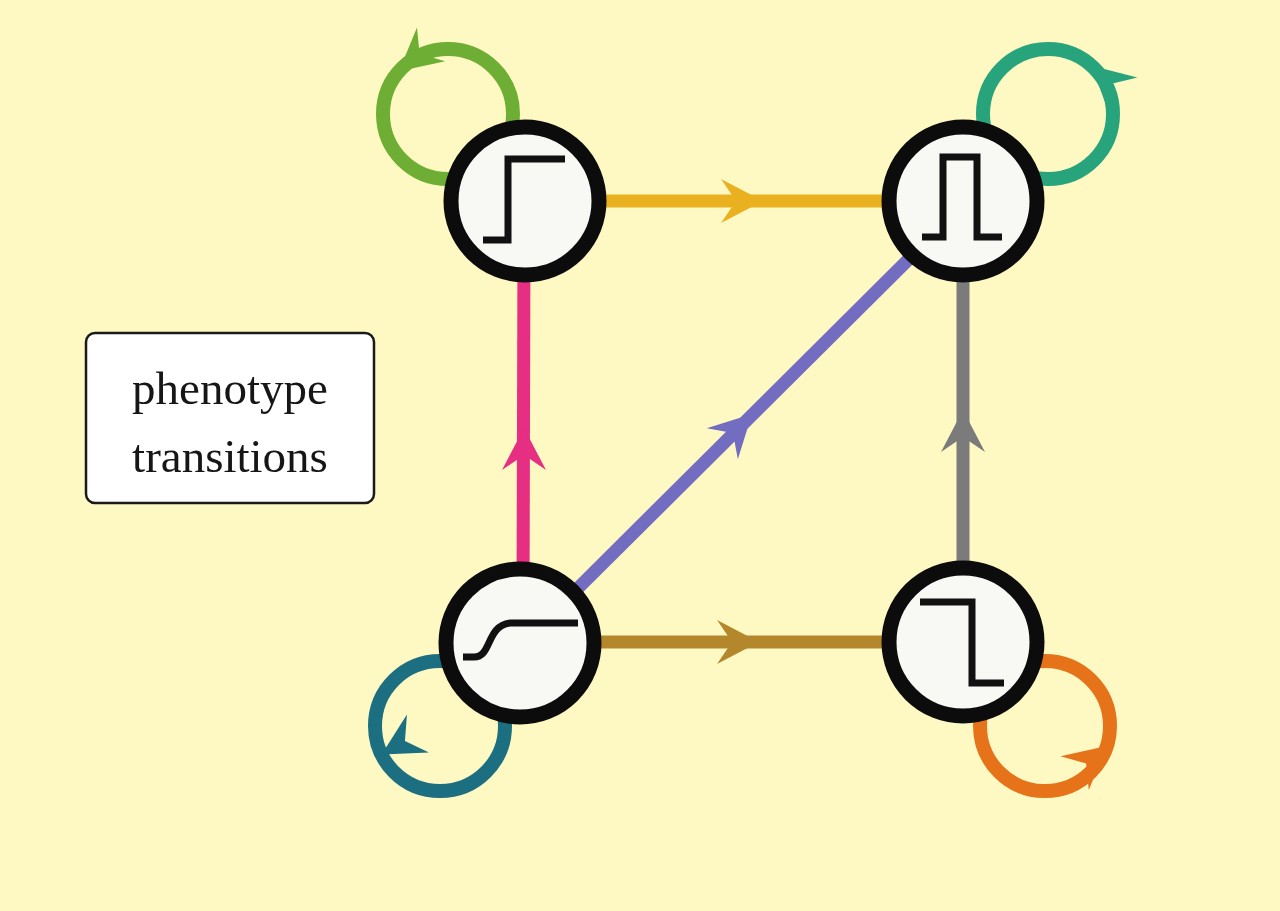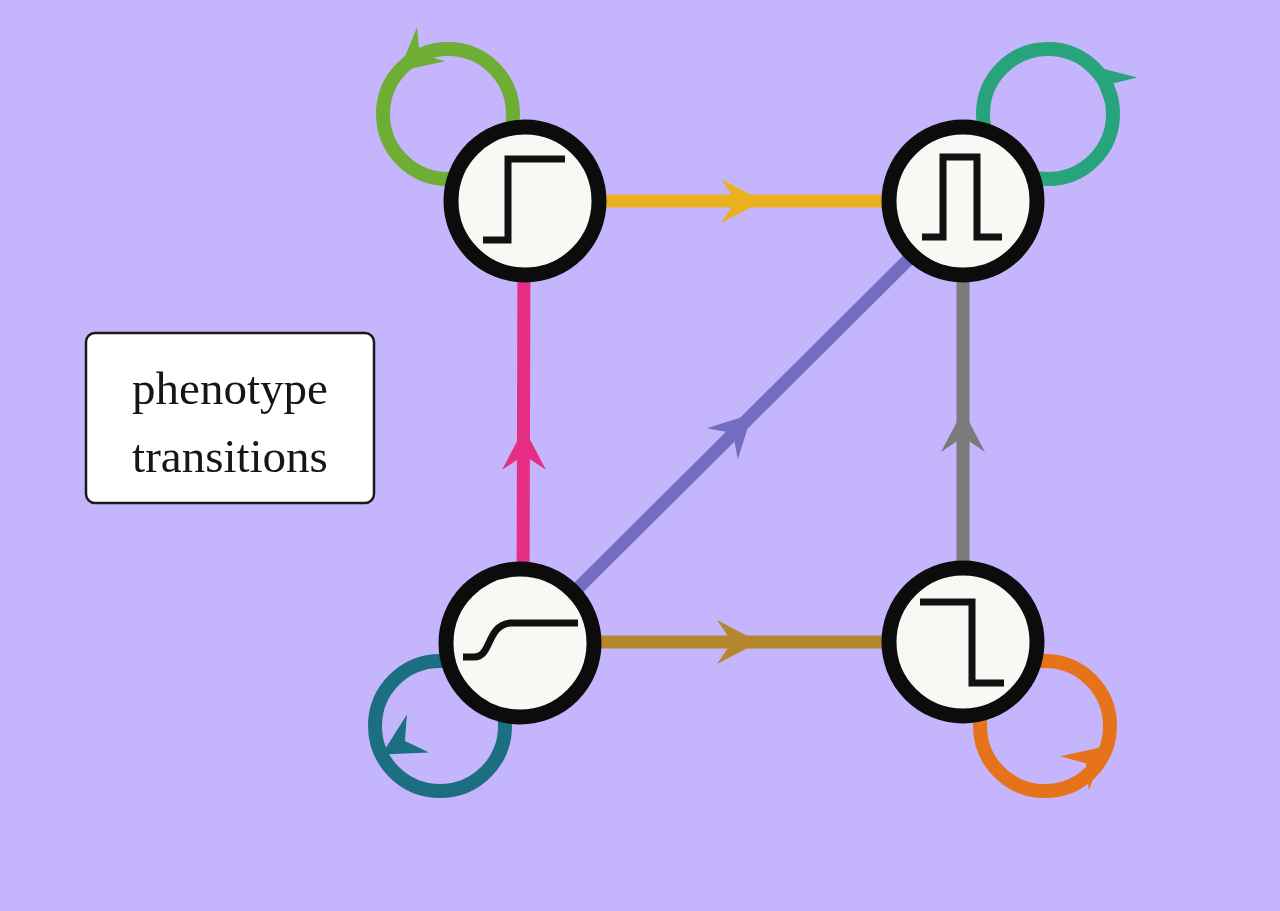--- a/index.html
+++ b/index.html
@@ -1,16 +1,16 @@
 <!DOCTYPE html>
 <html><head>
 <meta charset="utf-8">
 <style>
   html,body{margin:0;padding:0;background:#ffffff;}
-  .stage{position:relative;width:1280px;height:911px;background:#c4b5fd;overflow:hidden;}
+  .stage{position:relative;width:1280px;height:911px;background:#fef9c3;overflow:hidden;}
   svg{display:block;}
   .cap{font-family:"Liberation Serif", "DejaVu Serif", serif;font-size:47px;}
 </style>
 </head>
 <body>
 
 <div class="stage">
   <svg id="diagram" width="1280" height="911" viewBox="0 0 1280 911">
 
     <g id="gen">

